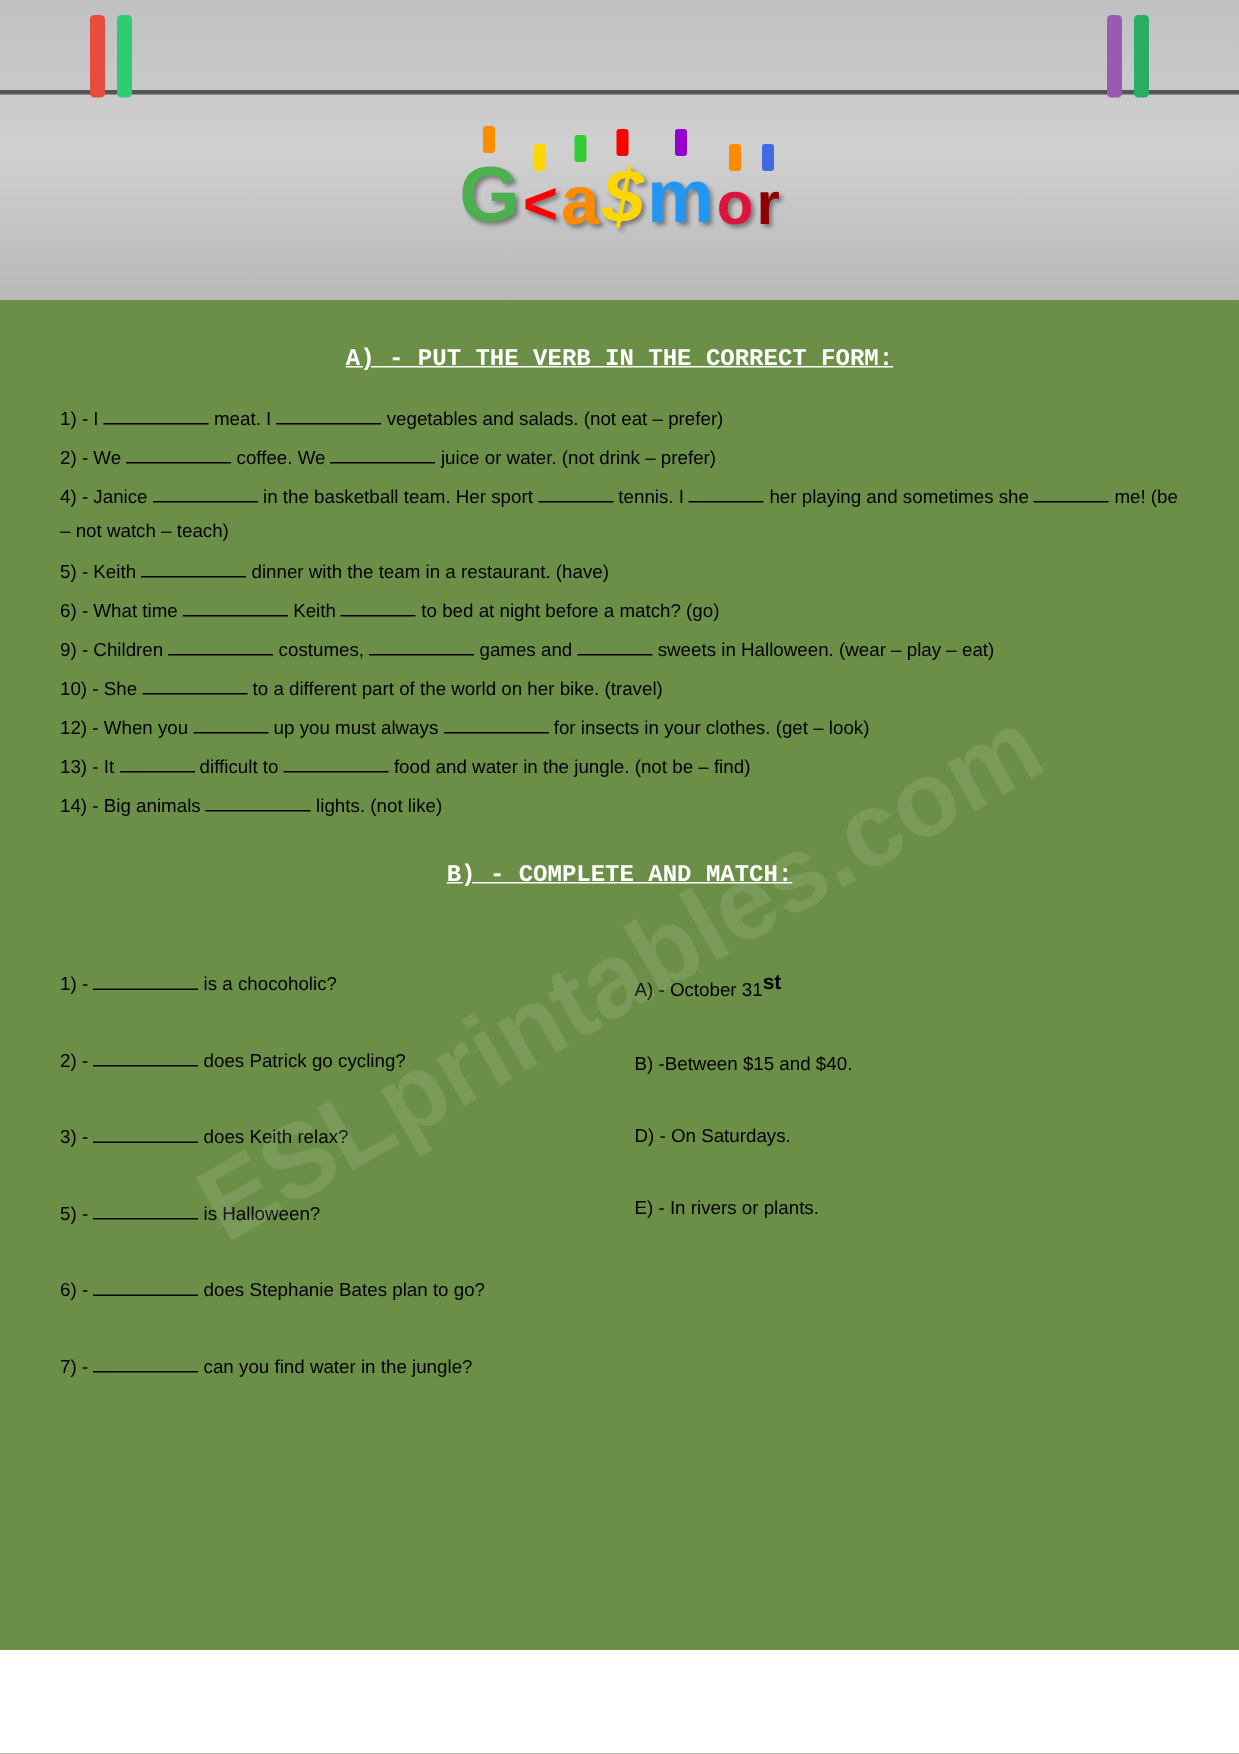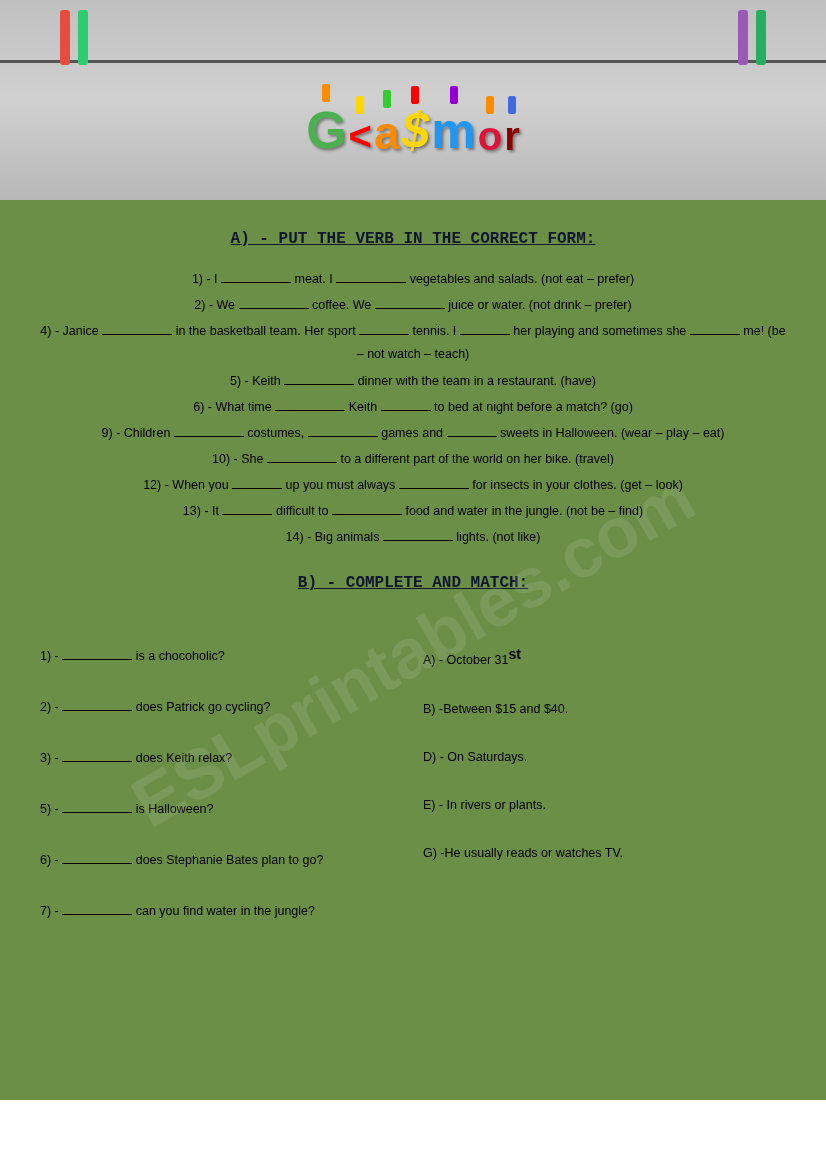--- a/index.html
+++ b/index.html
@@ -76,40 +76,39 @@
       font-size: 70px;
       color: rgba(255,255,255,0.1);
       font-weight: bold;
       white-space: nowrap;
       pointer-events: none;
       z-index: 0;
     }
 
     .section-title {
       text-align: center;
-      color: #0f172a;
+      color: #ffffff;
       font-size: 16px;
       font-weight: bold;
       text-decoration: underline;
       text-transform: uppercase;
       margin-bottom: 20px;
       font-family: 'Courier New', monospace;
     }
 
     .exercise-text {
       color: #000;
       font-size: 12.5px;
       line-height: 1.85;
       position: relative;
       z-index: 1;
     }
 
     .exercise-text p {
       margin-bottom: 3px;
-      text-align: center;
     }
 
     .blank {
       display: inline-block;
       border-bottom: 1px solid #000;
       min-width: 70px;
       height: 14px;
     }
 
     .blank-short {
@@ -236,17 +235,16 @@
         <p class="match-item">5) - <span class="blank"></span> is Halloween?</p>
         <p class="match-item">6) - <span class="blank"></span> does Stephanie Bates plan to go?</p>
         <p class="match-item">7) - <span class="blank"></span> can you find water in the jungle?</p>
       </div>
 
       <div class="match-right">
         <p class="match-item">A) - October 31<sup>st</sup></p>
         <p class="match-item">B) -Between $15 and $40.</p>
         <p class="match-item">D) - On Saturdays.</p>
         <p class="match-item">E) - In rivers or plants.</p>
-        <p class="match-item">G) -He usually reads or watches TV.</p>
       </div>
     </div>
   </div>
 </div>
 
 </body></html>

